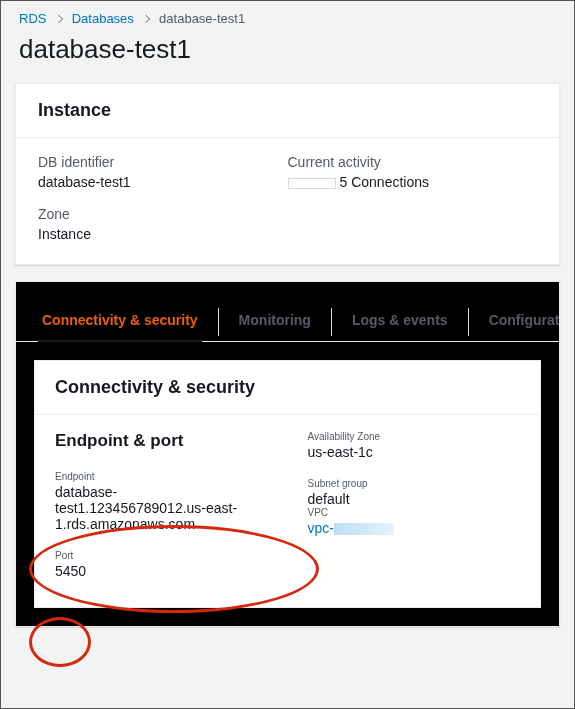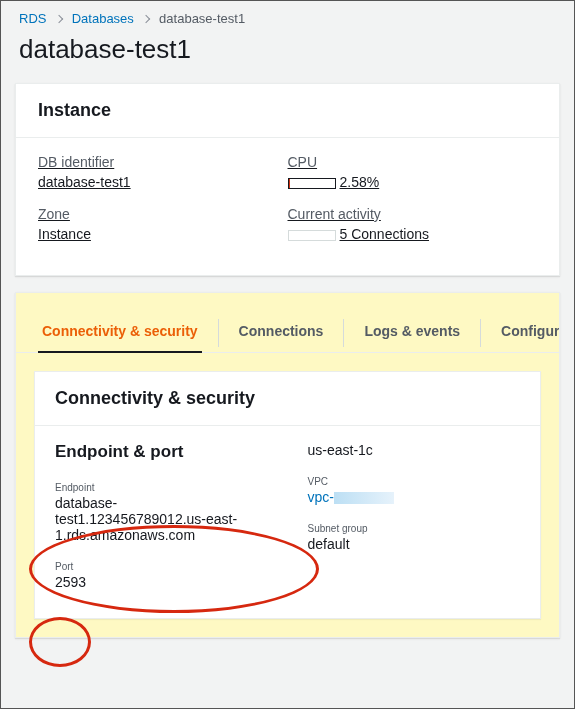--- a/index.html
+++ b/index.html
@@ -44,21 +44,20 @@
     .panel-header {
       font-size: 18px;
       font-weight: 700;
       padding: 16px 22px;
     }
     .panel-divider { border-top: 1px solid #eaeded; }
     .summary-grid {
       display: flex;
       padding: 16px 22px 22px;
       gap: 0;
-      text-decoration: underline;
     }
     .summary-col { flex: 1; }
     .field-label {
       color: #545b64;
       font-size: 14px;
       margin-bottom: 4px;
     }
     .field-value {
       color: #16191f;
       font-size: 14px;
@@ -82,21 +81,21 @@
     .activity-bar-wrap {
       display: inline-block;
       vertical-align: middle;
       width: 48px;
       height: 11px;
       border: 1px solid #d5dbdb;
       margin-right: 4px;
       background: #fff;
     }
     .tabs-panel {
-      background: #fef9c3;
+      background: #000000;
       margin: 0 14px;
       box-shadow: 0 1px 1px rgba(0,0,0,0.08), 0 1px 3px rgba(0,0,0,0.05);
       border: 1px solid #eaeded;
     }
     .tabs-bar {
       display: flex;
       padding: 20px 22px 0;
       gap: 10px;
       overflow: hidden;
       white-space: nowrap;
@@ -199,76 +198,71 @@
       <div class="field-block">
         <div class="field-label">DB identifier</div>
         <div class="field-value">database-test1</div>
       </div>
       <div class="field-block" style="margin-bottom:0">
         <div class="field-label">Zone</div>
         <div class="field-value">Instance</div>
       </div>
     </div>
     <div class="summary-col">
-      <div class="field-block">
-        <div class="field-label">CPU</div>
-        <div class="field-value">
-          <span class="cpu-bar-wrap"><span class="cpu-bar-fill" style="width: 2.58%;"></span></span><span>2.58%</span>
-        </div>
-      </div>
       <div class="field-block" style="margin-bottom:11px">
         <div class="field-label">Current activity</div>
         <div class="field-value">
           <span class="activity-bar-wrap"></span><span>5 Connections</span>
         </div>
       </div>
     </div>
   </div>
 </div>
 
 <div class="tabs-panel">
   <div class="tabs-bar">
     <div class="tab active">Connectivity &amp; security</div>
     <div class="tabvdiv"></div>
-    <div class="tab">Connections</div>
+    <div class="tab">Monitoring</div>
     <div class="tabvdiv"></div>
     <div class="tab">Logs &amp; events</div>
     <div class="tabvdiv"></div>
     <div class="tab">Configuration</div>
   </div>
   <div class="tabs-divider"></div>
 
   <div class="subpanel">
     <div class="subpanel-header">Connectivity &amp; security</div>
     <div class="panel-divider"></div>
     <div class="subpanel-body">
       <div class="col" style="max-width:250px">
         <div class="section-title">Endpoint &amp; port</div>
         <div class="kv-block">
           <div class="kv-label">Endpoint</div>
           <div class="kv-value">database-test1.123456789012.us-east-1.rds.amazonaws.com</div>
         </div>
         <div class="kv-block" style="margin-bottom:8px">
           <div class="kv-label">Port</div>
-          <div class="kv-value">2593</div>
+          <div class="kv-value">5450</div>
         </div>
       </div>
       <div class="col">
         <div class="kv-block">
+          <div class="kv-label">Availability Zone</div>
           <div class="kv-value">us-east-1c</div>
+        </div>
+        <div class="kv-block" style="margin-bottom:0">
+          <div class="kv-label">Subnet group</div>
+          <div class="kv-value">default</div>
         </div>
         <div class="kv-block">
           <div class="kv-label">VPC</div>
           <div class="kv-value">
             <a href="#" class="link"><span>vpc-</span></a><span class="vpc-redact"></span>
           </div>
         </div>
-        <div class="kv-block" style="margin-bottom:0">
-          <div class="kv-label">Subnet group</div>
-          <div class="kv-value">default</div>
-        </div>
       </div>
     </div>
   </div>
 </div>
 
 <div class="ring" style="left:28px; top:524px; width:290px; height:88px;"></div>
 <div class="ring" style="left:28px; top:616px; width:62px; height:50px;"></div>
 
 </body></html>

